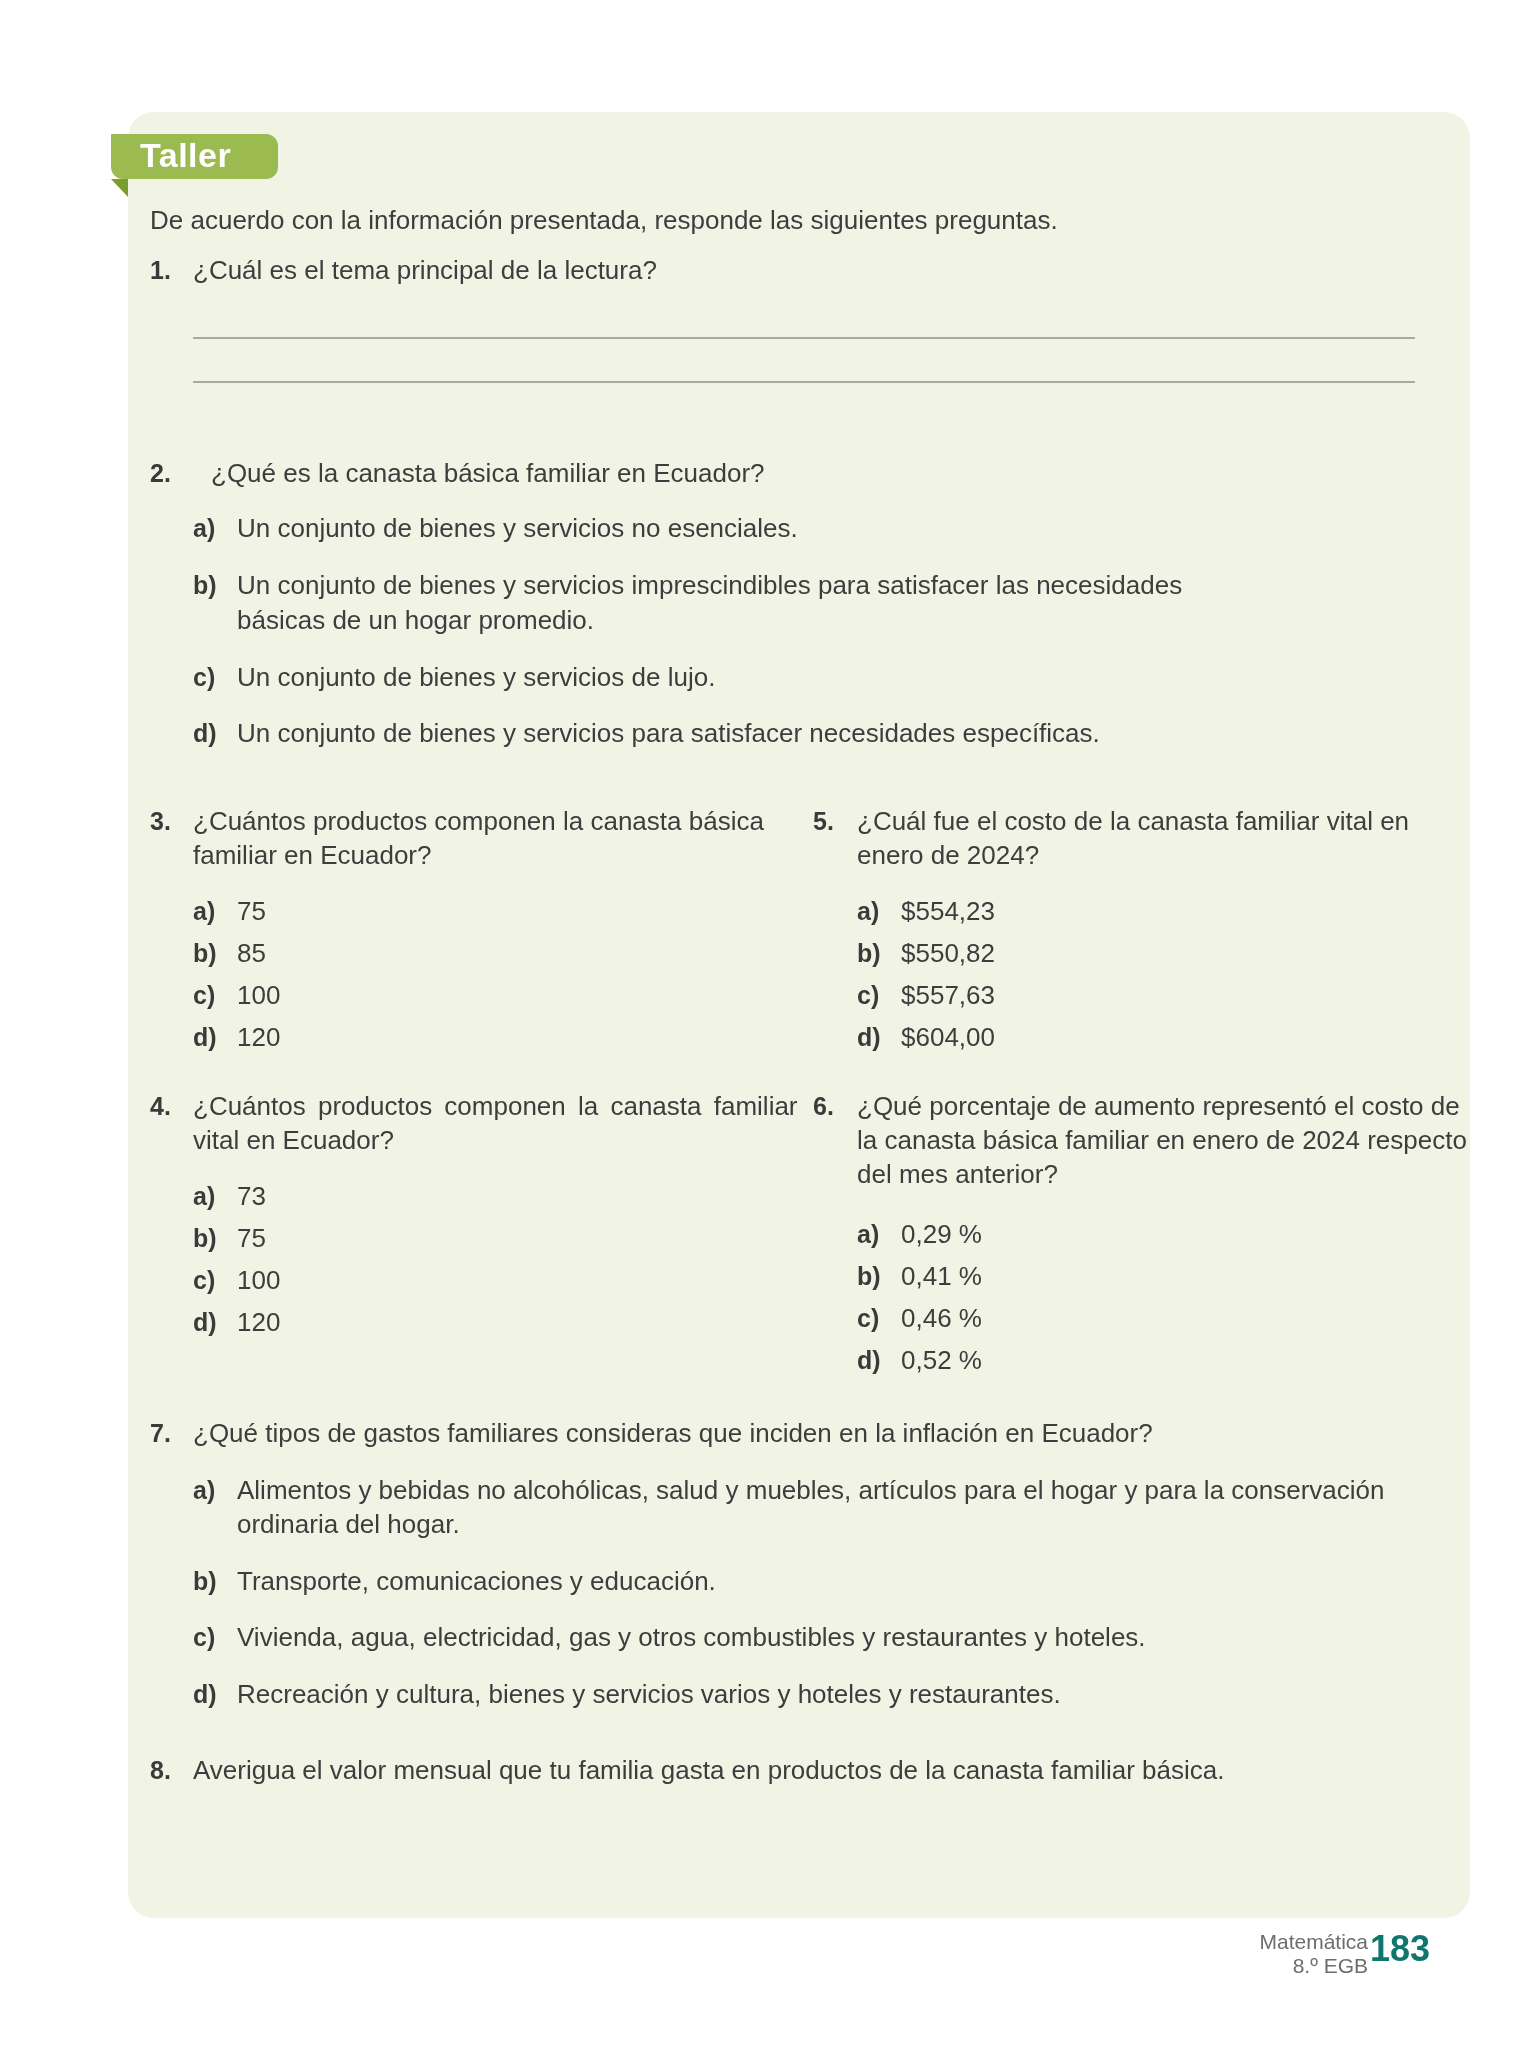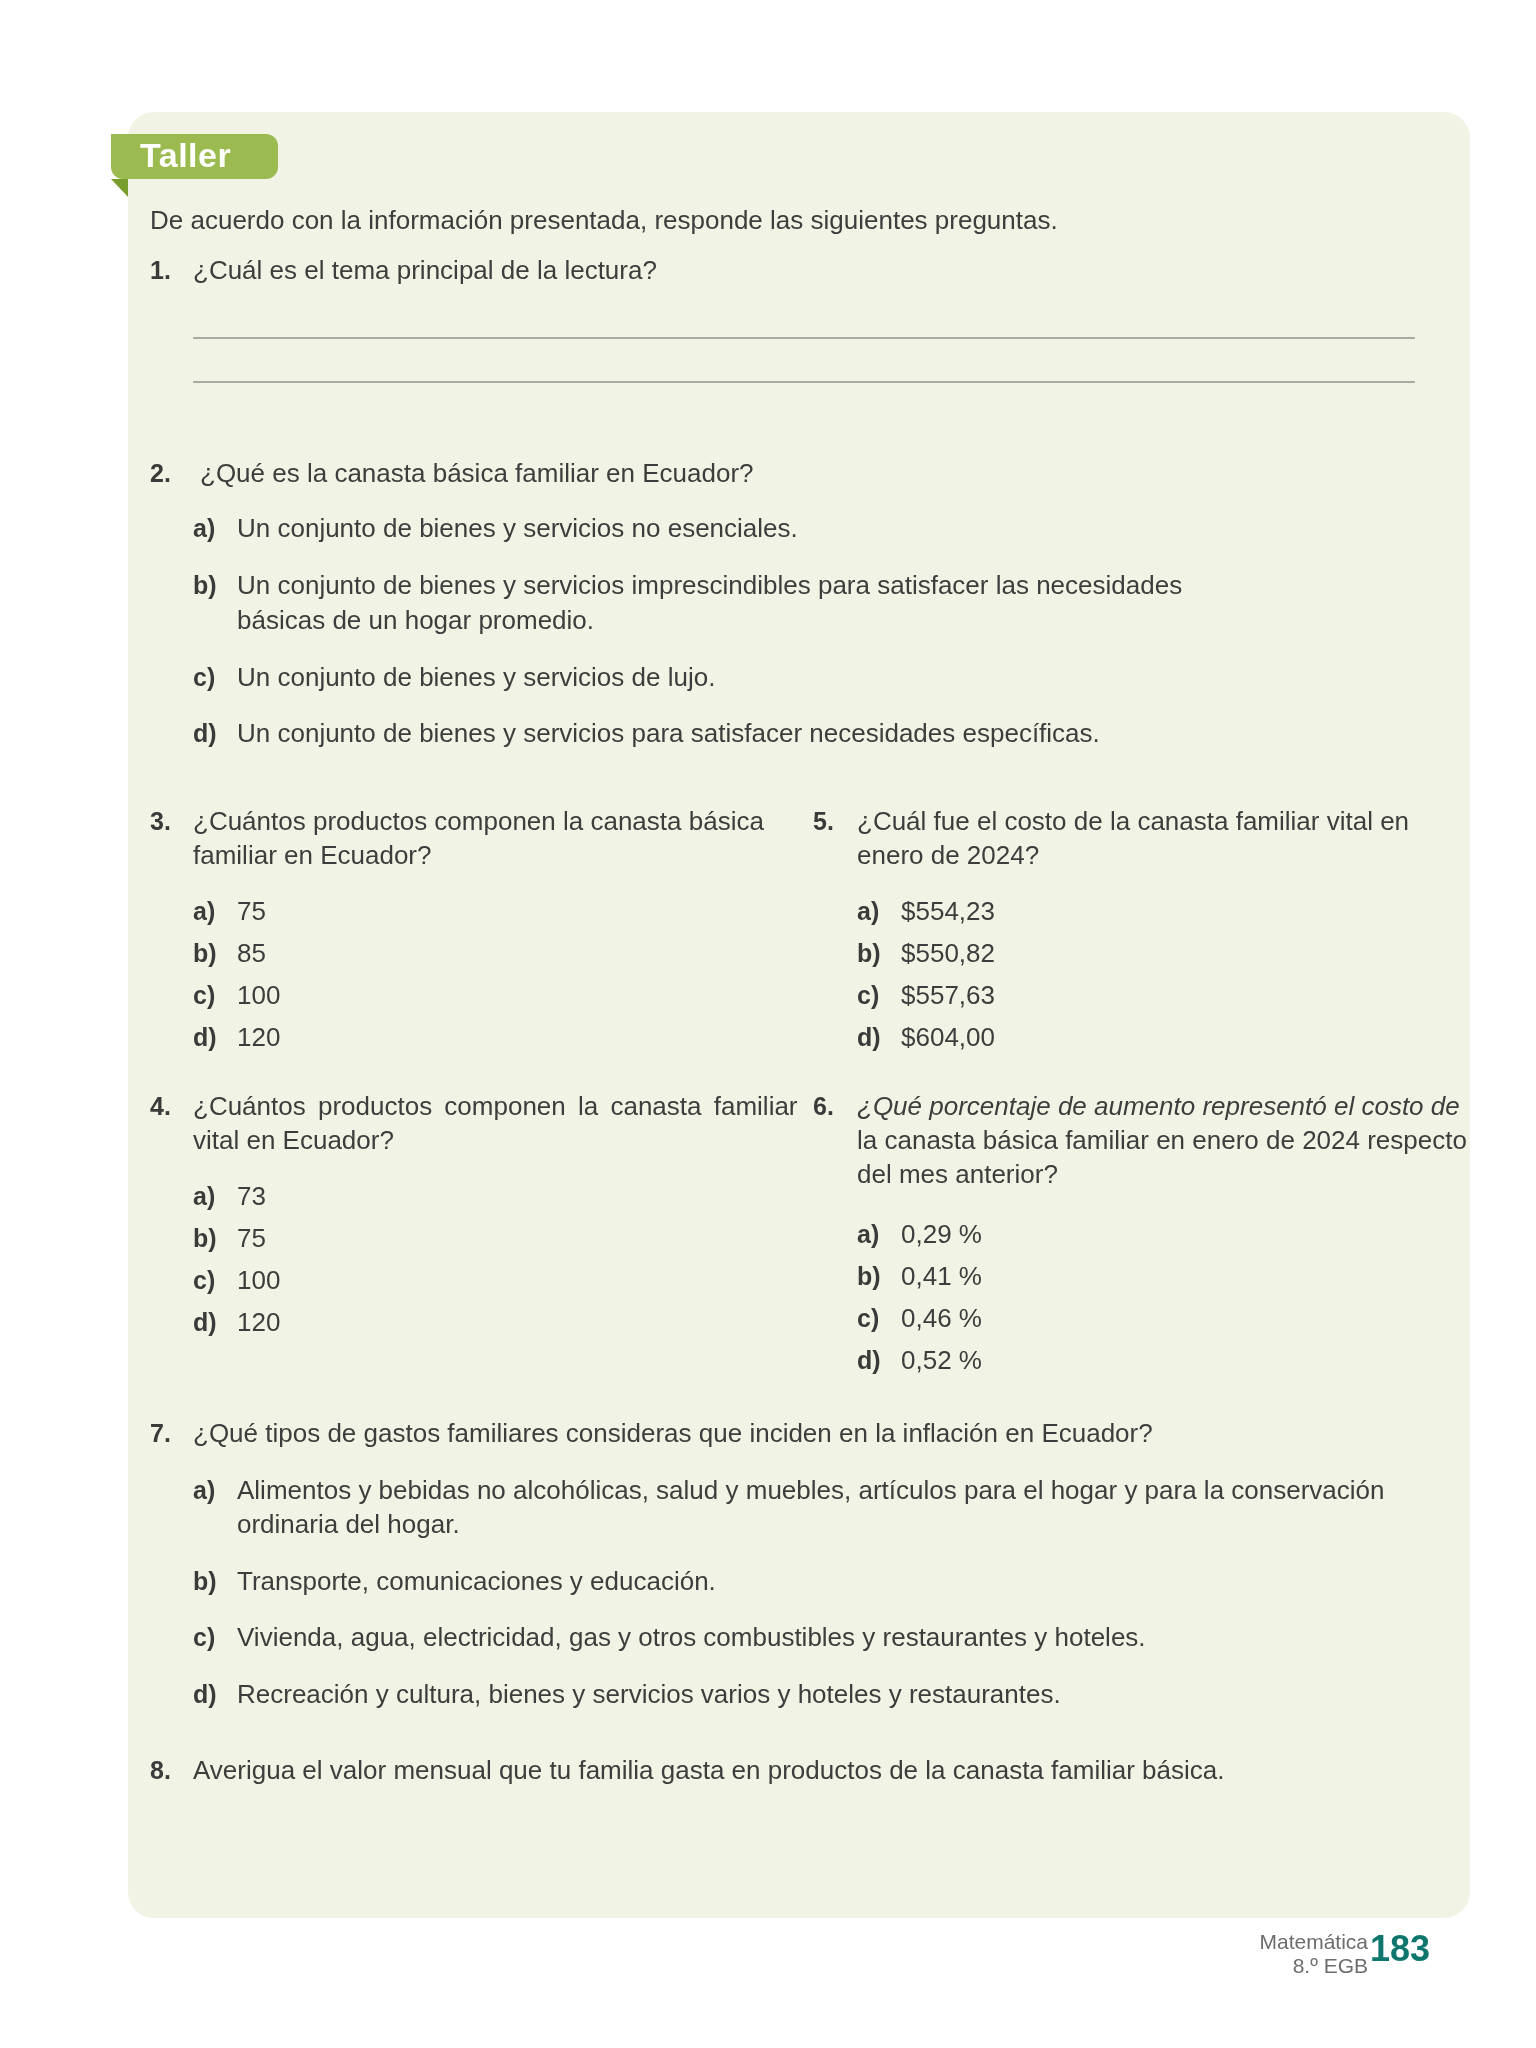--- a/index.html
+++ b/index.html
@@ -25,21 +25,21 @@
 <div class="tag-label">Taller</div>
 
 <div class="t" style="left:150px;top:203px;">De acuerdo con la información presentada, responde las siguientes preguntas.</div>
 
 <div class="num" style="left:150px;top:253px;">1.</div>
 <div class="t" style="left:193px;top:253px;">¿Cuál es el tema principal de la lectura?</div>
 <div class="line" style="top:337px;"></div>
 <div class="line" style="top:381px;"></div>
 
 <div class="num" style="left:150px;top:456px;">2.</div>
-<div class="t" style="left:200px;top:456px;">¿Qué es la canasta básica familiar en Ecuador?</div>
+<div class="t" style="left:211px;top:456px;">¿Qué es la canasta básica familiar en Ecuador?</div>
 <div class="opt" style="left:193px;top:511px;">a)</div>
 <div class="t" style="left:237px;top:511px;">Un conjunto de bienes y servicios no esenciales.</div>
 <div class="opt" style="left:193px;top:568px;">b)</div>
 <div class="t" style="left:237px;top:568px;">Un conjunto de bienes y servicios imprescindibles para satisfacer las necesidades</div>
 <div class="t" style="left:237px;top:603px;">básicas de un hogar promedio.</div>
 <div class="opt" style="left:193px;top:660px;">c)</div>
 <div class="t" style="left:237px;top:660px;">Un conjunto de bienes y servicios de lujo.</div>
 <div class="opt" style="left:193px;top:716px;">d)</div>
 <div class="t" style="left:237px;top:716px;">Un conjunto de bienes y servicios para satisfacer necesidades específicas.</div>
 
@@ -73,21 +73,21 @@
 <div class="opt" style="left:857px;top:894px;">a)</div>
 <div class="t" style="left:901px;top:894px;">$554,23</div>
 <div class="opt" style="left:857px;top:936px;">b)</div>
 <div class="t" style="left:901px;top:936px;">$550,82</div>
 <div class="opt" style="left:857px;top:978px;">c)</div>
 <div class="t" style="left:901px;top:978px;">$557,63</div>
 <div class="opt" style="left:857px;top:1020px;">d)</div>
 <div class="t" style="left:901px;top:1020px;">$604,00</div>
 
 <div class="num" style="left:813px;top:1089px;">6.</div>
-<div class="t" style="left:857px;top:1089px;font-style:italic;">¿Qué porcentaje de aumento representó el costo de</div>
+<div class="t" style="left:857px;top:1089px;">¿Qué porcentaje de aumento representó el costo de</div>
 <div class="t" style="left:857px;top:1123px;">la canasta básica familiar en enero de 2024 respecto</div>
 <div class="t" style="left:857px;top:1157px;">del mes anterior?</div>
 <div class="opt" style="left:857px;top:1217px;">a)</div>
 <div class="t" style="left:901px;top:1217px;">0,29 %</div>
 <div class="opt" style="left:857px;top:1259px;">b)</div>
 <div class="t" style="left:901px;top:1259px;">0,41 %</div>
 <div class="opt" style="left:857px;top:1301px;">c)</div>
 <div class="t" style="left:901px;top:1301px;">0,46 %</div>
 <div class="opt" style="left:857px;top:1343px;">d)</div>
 <div class="t" style="left:901px;top:1343px;">0,52 %</div>

